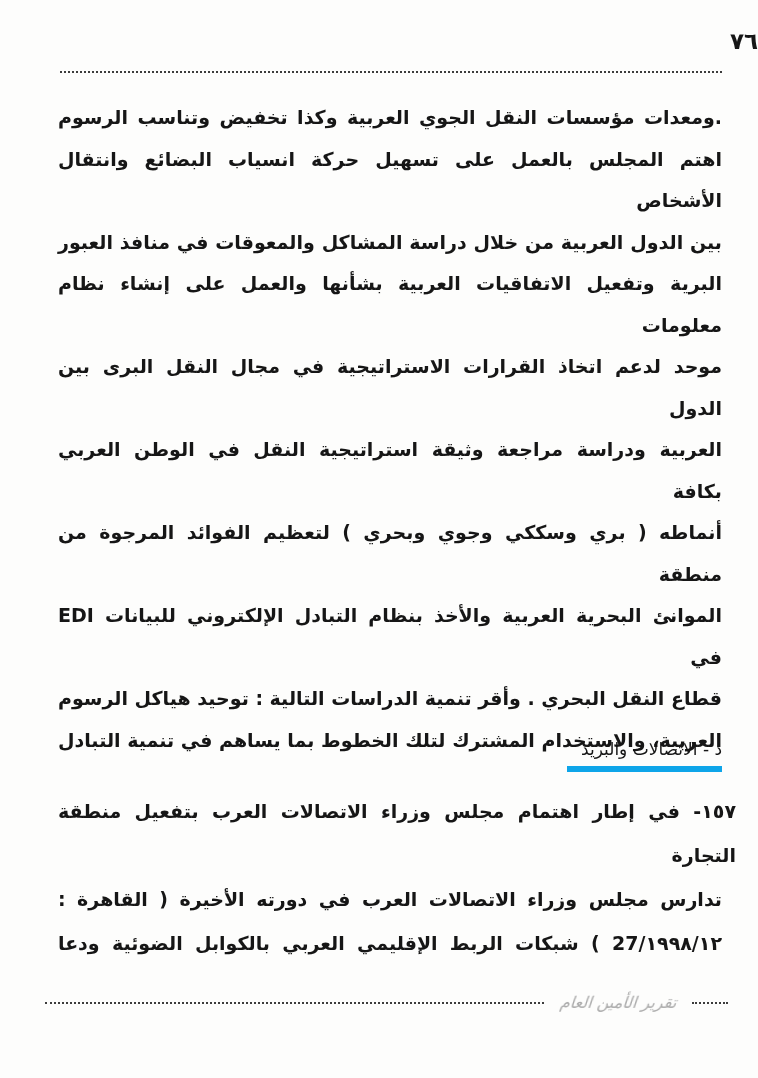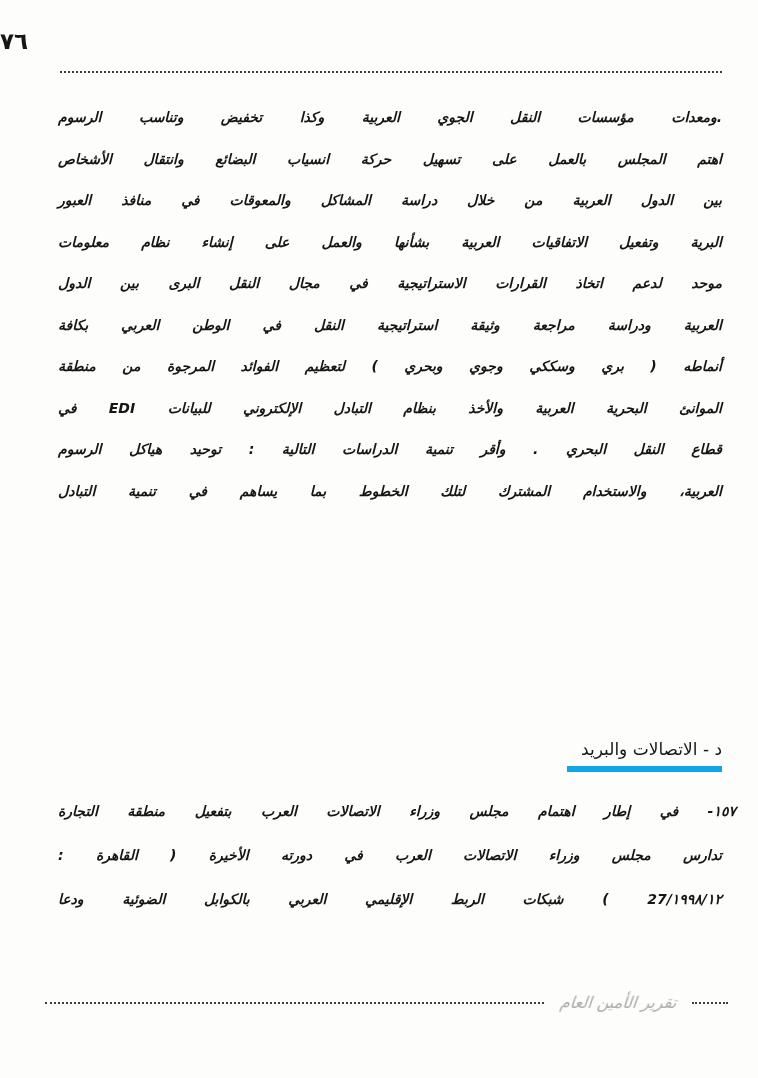--- a/index.html
+++ b/index.html
@@ -3,35 +3,35 @@
 <meta charset="utf-8">
 <style>
   html,body{margin:0;padding:0;}
   body{
     width:758px;height:1078px;position:relative;overflow:hidden;
     background:#fdfdfc;color:#161616;
     font-family:"DejaVu Sans",sans-serif;
   }
   .page-number{
     position:absolute;top:28px;left:0;right:0;
-    text-align:left;font-size:23px;font-weight:bold;
+    text-align:right;font-size:23px;font-weight:bold;
     direction:rtl;
   }
   .rule-dotted{
     border-top:2px dotted #3c3c3c;height:0;
   }
   .top-rule{
     position:absolute;top:71px;left:60px;width:662px;
   }
   .body-area{
     position:absolute;top:0;left:45px;right:36px;direction:rtl;
   }
   .para{
     position:absolute;left:13px;right:0;
-    font-weight:bold;font-size:14px;font-style:italic;
+    font-weight:bold;font-size:19px;
   }
   .para-main{top:97px;}
   .para-main .text-line{line-height:41.5px;}
   .para-item{top:789px;}
   .para-item .text-line{line-height:44px;}
   .text-line{
     text-align:justify;text-align-last:justify;
     white-space:normal;
   }
   .text-line.last-line{text-align-last:right;}

